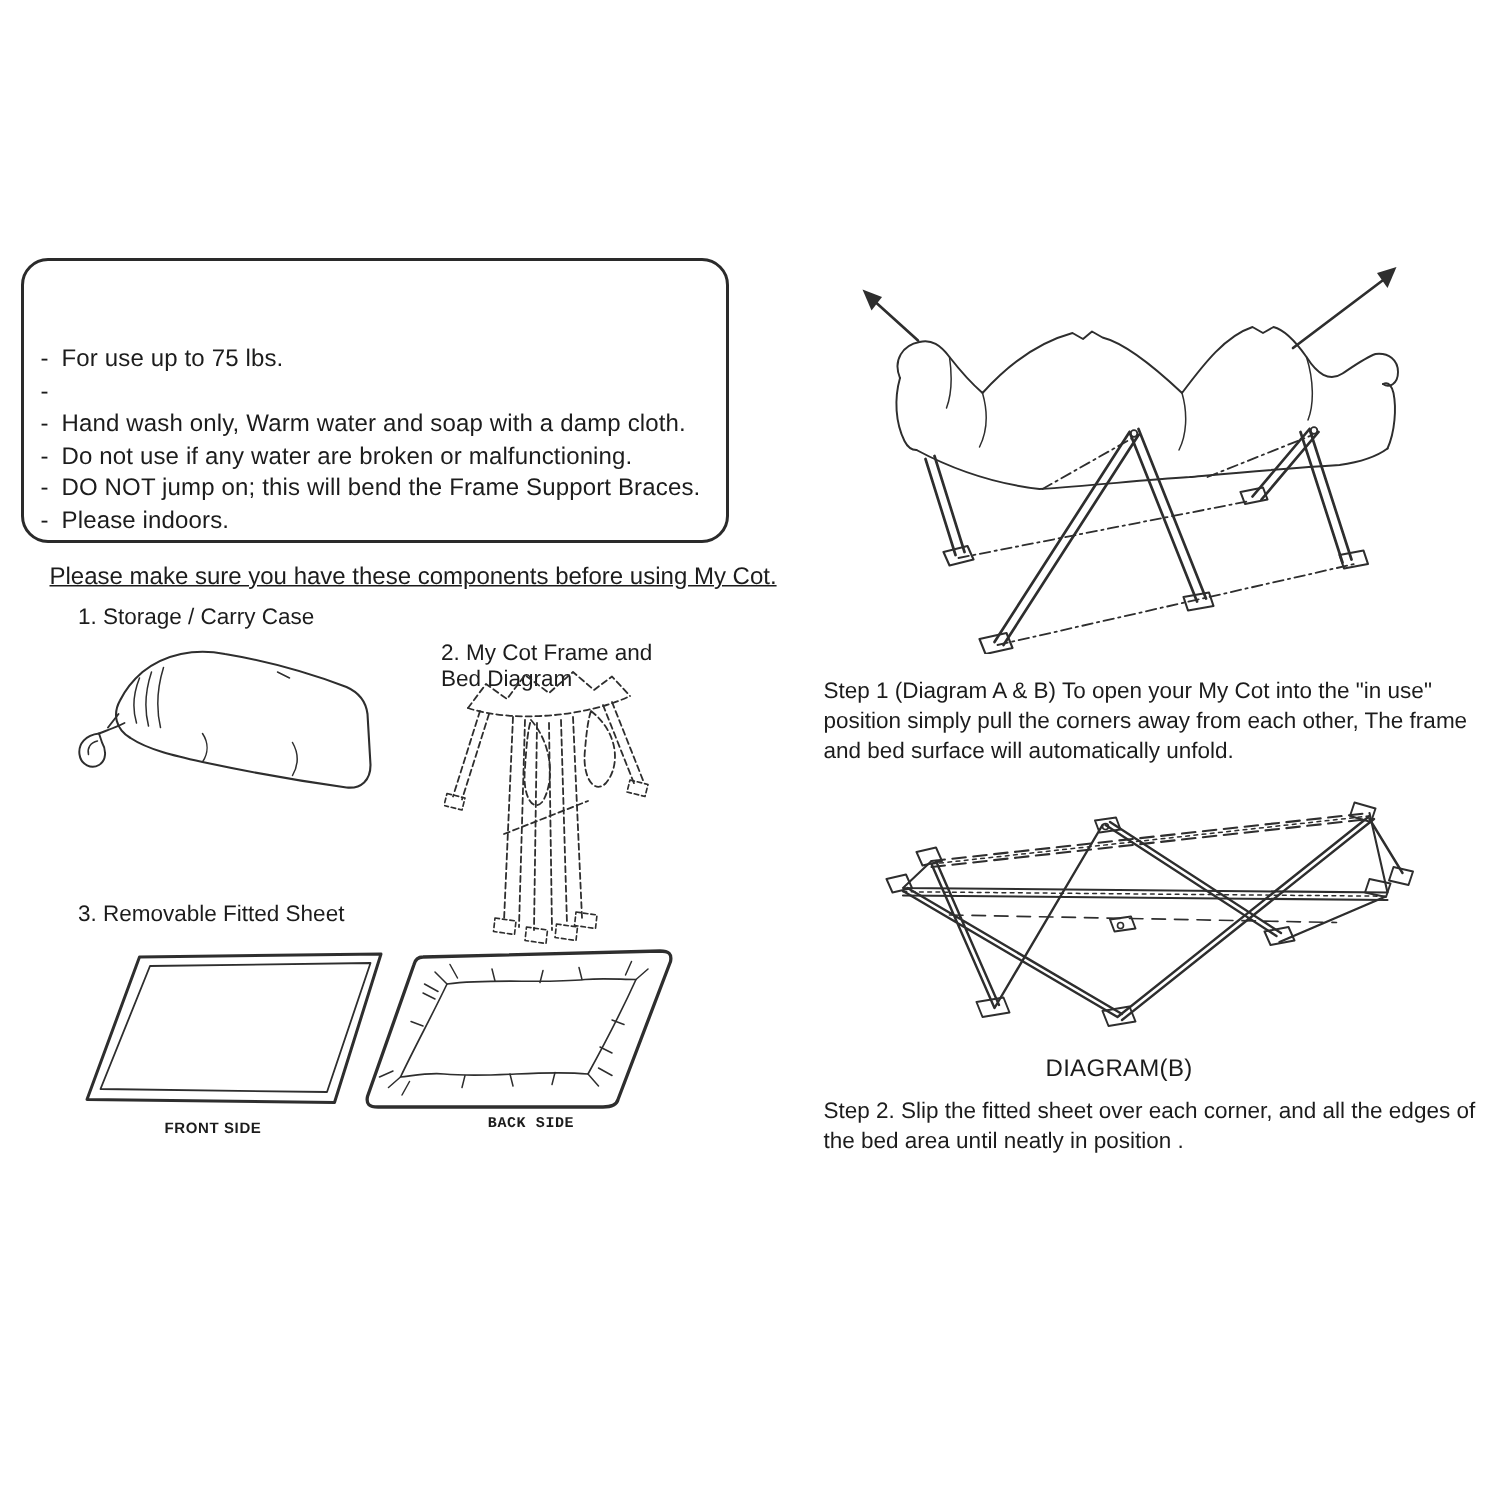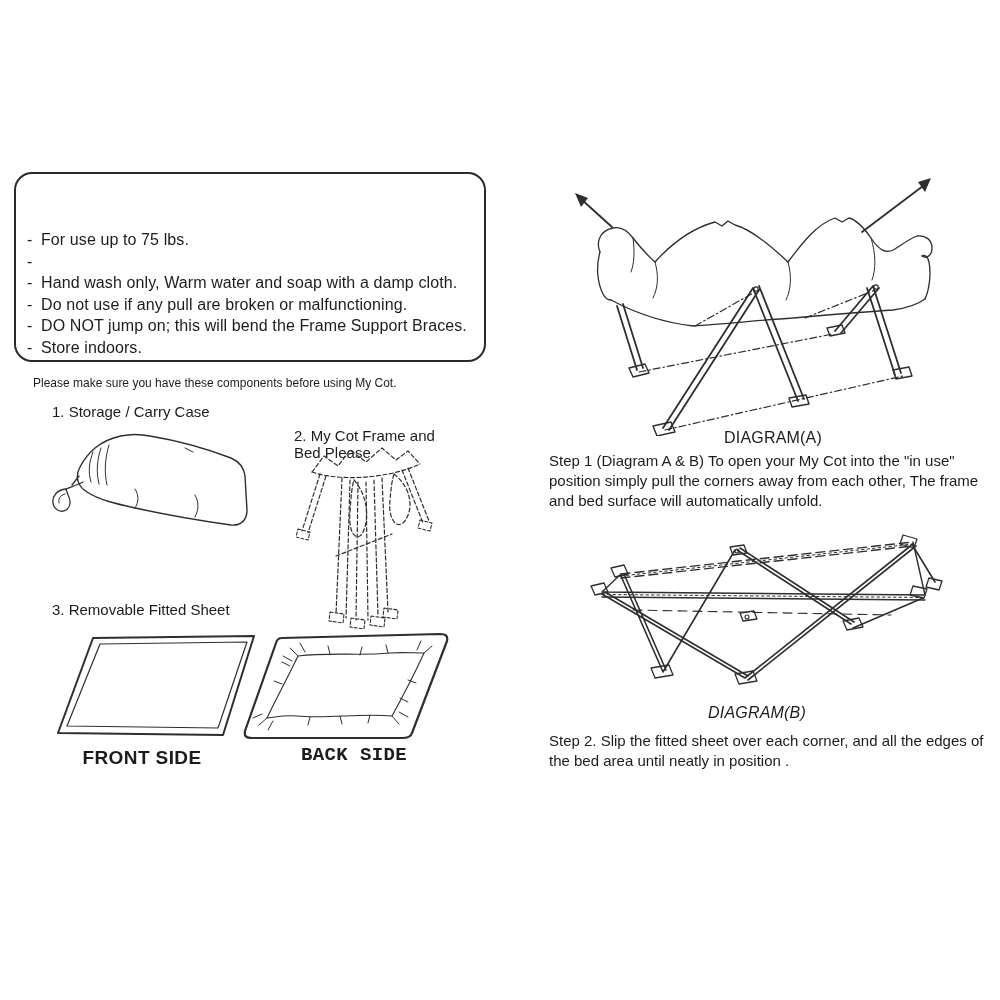--- a/index.html
+++ b/index.html
@@ -13,32 +13,32 @@
     left:14px;top:172px;width:468px;height:186px;
     border:2px solid #2a2a2a;border-radius:18px;background:#fff;
   }
   .warning-list{
     left:27px;top:229px;width:450px;
     font-size:16px;line-height:21.6px;letter-spacing:.1px;
   }
   .warning-item{display:flex;}
   .warning-marker{width:14px;flex:0 0 14px;text-align:left;}
   
-  .intro-line{left:33px;top:376px;font-size:12px;}
+  .intro-line{left:33px;top:376px;font-size:16px;text-decoration:underline;}
   .item-label{font-size:15px;line-height:17px;}
   .item1{left:52px;top:403px;text-align:right;}
   .item2{left:294px;top:427px;}
   .item3{left:52px;top:601px;}
   
-  .side-caption{font-size:19px;font-weight:600;letter-spacing:.4px;text-align:center;width:180px;}
+  .side-caption{font-size:10px;font-weight:600;letter-spacing:.4px;text-align:center;width:180px;}
   .front-caption{left:52px;top:747px;}
   .back-caption{left:264px;top:744px;font-family:Liberation Mono, monospace;}
   .diagram-caption{font-size:16px;letter-spacing:.2px;text-align:center;width:440px;}
   .diagram-a-caption{left:553px;top:429px;}
-  .diagram-b-caption{left:537px;top:704px;font-style:italic;}
+  .diagram-b-caption{left:526px;top:704px;}
   
   .step-text{font-size:15px;line-height:19.8px;width:455px;}
   .step1{left:549px;top:451px;}
   .step2{left:549px;top:731px;}
   svg{display:block;}
   .sk{stroke:#2e2e2e;fill:none;stroke-linecap:round;stroke-linejoin:round;}
 </style>
 </head>
 <body>
 
@@ -52,37 +52,37 @@
     </div>
     <div class="warning-item">
       <span class="warning-marker">-</span>
     </div>
     <div class="warning-item">
       <span class="warning-marker">-</span>
       <span>Hand wash only, Warm water and soap with a damp cloth.</span>
     </div>
     <div class="warning-item">
       <span class="warning-marker">-</span>
-      <span>Do not use if any pull are broken or malfunctioning.</span>
+      <span>Do not use if any water are broken or malfunctioning.</span>
     </div>
     <div class="warning-item">
       <span class="warning-marker">-</span>
       <span>DO NOT jump on; this will bend the Frame Support Braces.</span>
     </div>
     <div class="warning-item">
       <span class="warning-marker">-</span>
-      <span>Store indoors.</span>
+      <span>Please indoors.</span>
     </div>
   </div>
 
   <div class="abs intro-line">Please make sure you have these components before using My Cot.</div>
   <div class="abs item-label item1">1. Storage / Carry Case</div>
   <div class="abs item-label item2">
     <div>2. My Cot Frame and</div>
-    <div>Bed Please</div>
+    <div>Bed Diagram</div>
   </div>
   <div class="abs item-label item3">3. Removable Fitted Sheet</div>
 
   <svg class="abs" style="left:35px;top:424px;" width="225" height="122" viewBox="0 0 225 122">
     <g class="sk" stroke-width="1.4">
       <path d="M60,24 C75,12 95,8 115,12 C145,17 175,26 196,34 C205,38 209,44 210,52 L212,86 C212,96 206,102 196,101 C160,96 128,90 100,84 C82,80 64,76 52,68 C42,62 40,52 45,43 C49,35 53,30 60,24 Z"></path>
       <path stroke-width="1" d="M58,28 C54,38 53,48 56,58 M66,24 C62,36 61,48 64,60 M74,21 C70,34 69,48 72,61 M150,24 l8,4 M100,84 C104,78 104,71 100,65 M160,93 C164,86 164,78 160,71"></path>
     </g>
     <g class="sk" stroke-width="1.3">
       <path d="M48,58 C42,61 36,63 31,65 M44,52 l-7,9"></path>
@@ -148,21 +148,20 @@
     </g>
     <g class="sk" stroke-width="1.4" fill="#ffffff">
       <path d="M74,200 l16,-4 l4,9 l-16,4 z M98,258 l18,-4 l4,10 l-18,4 z M234,230 l17,-3 l3,9 l-17,3 z M338,202 l16,-3 l3,9 l-16,3 z M272,160 l15,-3 l3,8 l-15,3 z"></path>
     </g>
     <g>
       <circle class="sk" stroke-width="1.2" cx="201" cy="121" r="2.2"></circle>
       <circle class="sk" stroke-width="1.2" cx="321" cy="119" r="2.2"></circle>
     </g>
   </svg>
 
-  <div class="abs diagram-caption diagram-a-caption">DIAGRAM(A)</div>
 
   <div class="abs step-text step1">
     <div>Step 1 (Diagram A &amp; B) To open your My Cot into the "in use"</div>
     <div>position simply pull the corners away from each other, The frame</div>
     <div>and bed surface will automatically unfold.</div>
   </div>
 
   <svg class="abs" style="left:555px;top:522px;" width="440" height="178" viewBox="0 0 440 178">
     <g class="sk" stroke-width="1.4">
       <path stroke-dasharray="9 5" d="M66,52 L358,20 M66,56 L358,24"></path>

